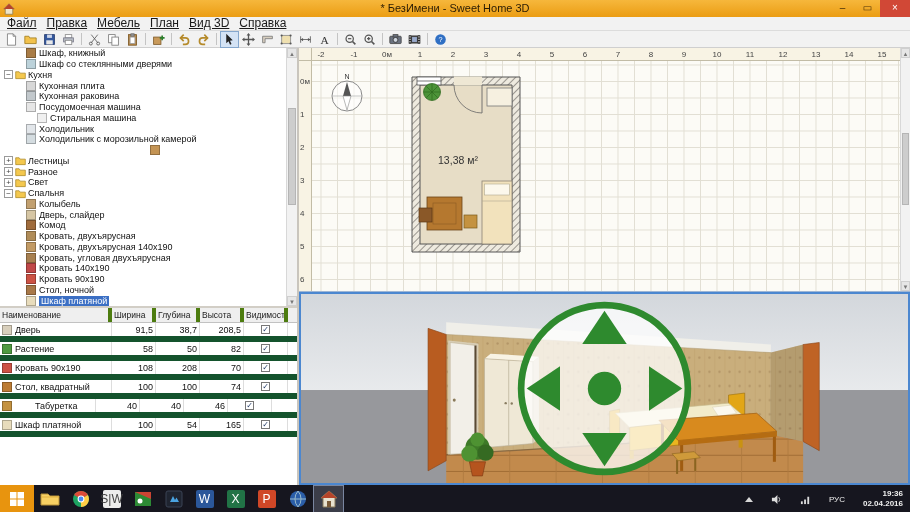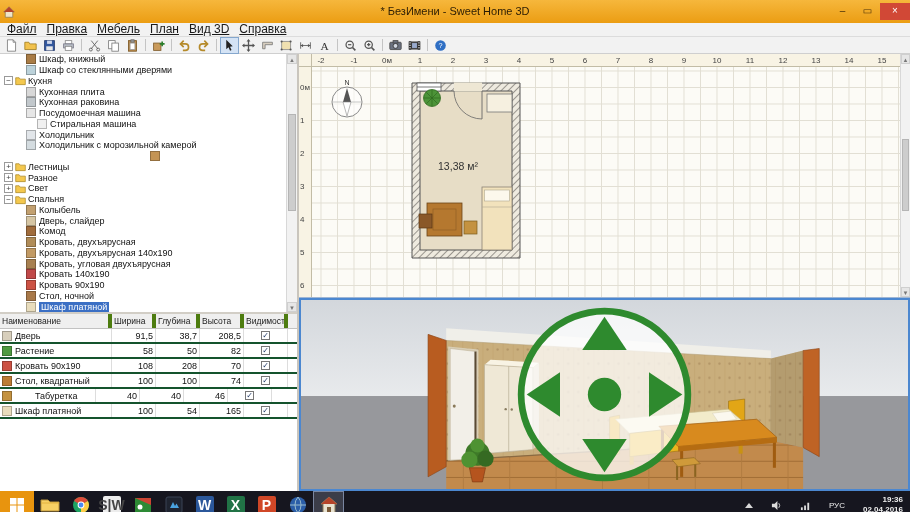--- a/index.html
+++ b/index.html
@@ -1,19 +1,19 @@
 <!DOCTYPE html>
 <html><head>
 <meta charset="utf-8">
 <style>
   html,body{margin:0;padding:0;}
   .window{position:relative;width:910px;height:512px;background:#f0f0f0;overflow:hidden;
     font-family:"Liberation Sans",sans-serif;-webkit-font-smoothing:antialiased;}
   
-  .titlebar{position:relative;height:23px;background:linear-gradient(#f6b73c,#eb9d13);display:flex;align-items:center;}
+  .titlebar{position:relative;height:17px;background:linear-gradient(#f6b73c,#eb9d13);display:flex;align-items:center;}
   .titlebar .appicon{margin-left:3px;width:12px;height:12px;z-index:2;}
   .titlebar .title{position:absolute;left:0;right:0;text-align:center;font-size:11px;line-height:17px;color:#2a1c04;}
   .win-btns{margin-left:auto;display:flex;z-index:2;}
   .win-btn{width:25px;height:17px;text-align:center;line-height:16px;font-size:10px;color:#4a3008;}
   .win-btn.close{width:30px;background:#d14836;color:#fff;}
   
   .menubar{height:13px;background:#f2f2f2;border-bottom:1px solid #dcdcdc;display:flex;align-items:center;padding-left:2px;}
   .menu-item{font-size:12px;color:#1a1a1a;padding:8px 5px;line-height:13px;text-decoration:underline;}
   
   .toolbar{height:16px;background:#f2f2f2;border-bottom:1px solid #cfcfcf;display:flex;align-items:center;padding-left:2px;}
@@ -39,21 +39,21 @@
   .sb-arrow.up::before{content:"▲";}
   .sb-arrow.dn::before{content:"▼";}
   .sb-arrow.dn{position:absolute;bottom:0;left:0;right:0;}
   .sb-thumb{position:absolute;left:1px;right:1px;background:#cdcdcd;border:1px solid #b5b5b5;}
   .h-splitter{height:2px;background:#d2cec6;}
   
   .table-panel{flex:1;background:#fff;overflow:hidden;}
   .ft-head{display:flex;height:14px;background:#efefef;border-bottom:1px solid #c2c2c2;}
   .ftc{box-sizing:border-box;border-right:1px solid #ddd;height:100%;display:flex;align-items:center;padding:0 2px;overflow:hidden;font-size:9px;color:#111;}
   .ft-head .ftc{font-size:8.5px;border-right:4px solid #4d7c0f;color:#222;}
-  .ftr{display:flex;height:13px;border-bottom:2px solid #14532d;}
+  .ftr{display:flex;height:13px;border-bottom:6px solid #14532d;}
   .ftc.num{justify-content:flex-end;}
   .ftc.vis{justify-content:center;}
   .checkbox{width:9px;height:9px;box-sizing:border-box;border:1px solid #777;background:#fff;font-size:8px;line-height:7px;text-align:center;color:#223a66;}
   
   .right{flex:1;display:flex;flex-direction:column;}
   .plan{position:relative;height:243px;background:#fff;border-bottom:1px solid #9fb6d4;}
   .ruler-corner{position:absolute;left:0;top:0;width:13px;height:13px;background:#f8f3e4;border-right:1px solid #c2bca6;border-bottom:1px solid #c2bca6;box-sizing:border-box;}
   .ruler-h{position:absolute;left:13px;top:0;right:10px;height:13px;background:#f8f3e4;border-bottom:1px solid #c2bca6;box-sizing:border-box;}
   .ruler-v{position:absolute;left:0;top:13px;bottom:0;width:13px;background:#f8f3e4;border-right:1px solid #c2bca6;box-sizing:border-box;}
   .ruler-num{position:absolute;top:2px;transform:translateX(-50%);font-size:8px;color:#444;}
@@ -67,21 +67,21 @@
   
   .view3d{flex:1;position:relative;border:2px solid #4b87d0;box-sizing:border-box;background:#cfd3d8;}
   .view3d > svg{position:absolute;inset:0;width:100%;height:100%;}
   .nav3d{position:absolute;left:7px;top:7px;width:34px;height:34px;}
   
   .taskbar{height:28px;background:#16161f;display:flex;align-items:center;}
   .tk-item{width:31px;height:28px;display:flex;align-items:center;justify-content:center;flex:none;}
   .tk-item svg{width:20px;height:20px;display:block;}
   .tk-item.start{width:34px;background:#e8940e;}
   .tk-item.active{background:rgba(190,200,225,.22);box-shadow:inset 0 0 0 1px #7a86a0;}
-  .tk-letter{width:18px;height:18px;border-radius:2px;display:flex;align-items:center;justify-content:center;font-size:14px;font-weight:bold;}
+  .tk-letter{width:18px;height:18px;border-radius:2px;display:flex;align-items:center;justify-content:center;font-size:12px;font-weight:normal;}
   .tk-spacer{flex:1;}
   .tray{display:flex;align-items:center;gap:18px;padding-right:7px;}
   .tray-arrow{width:0;height:0;border-left:4px solid transparent;border-right:4px solid transparent;border-bottom:5px solid #d8d8d8;}
   .tray-lang{font-size:8px;color:#eee;}
   .tray-clock{font-size:8px;color:#eee;text-align:right;line-height:1.25;font-weight:bold;}
 </style>
 </head>
 <body>
 
 <div class="window">

